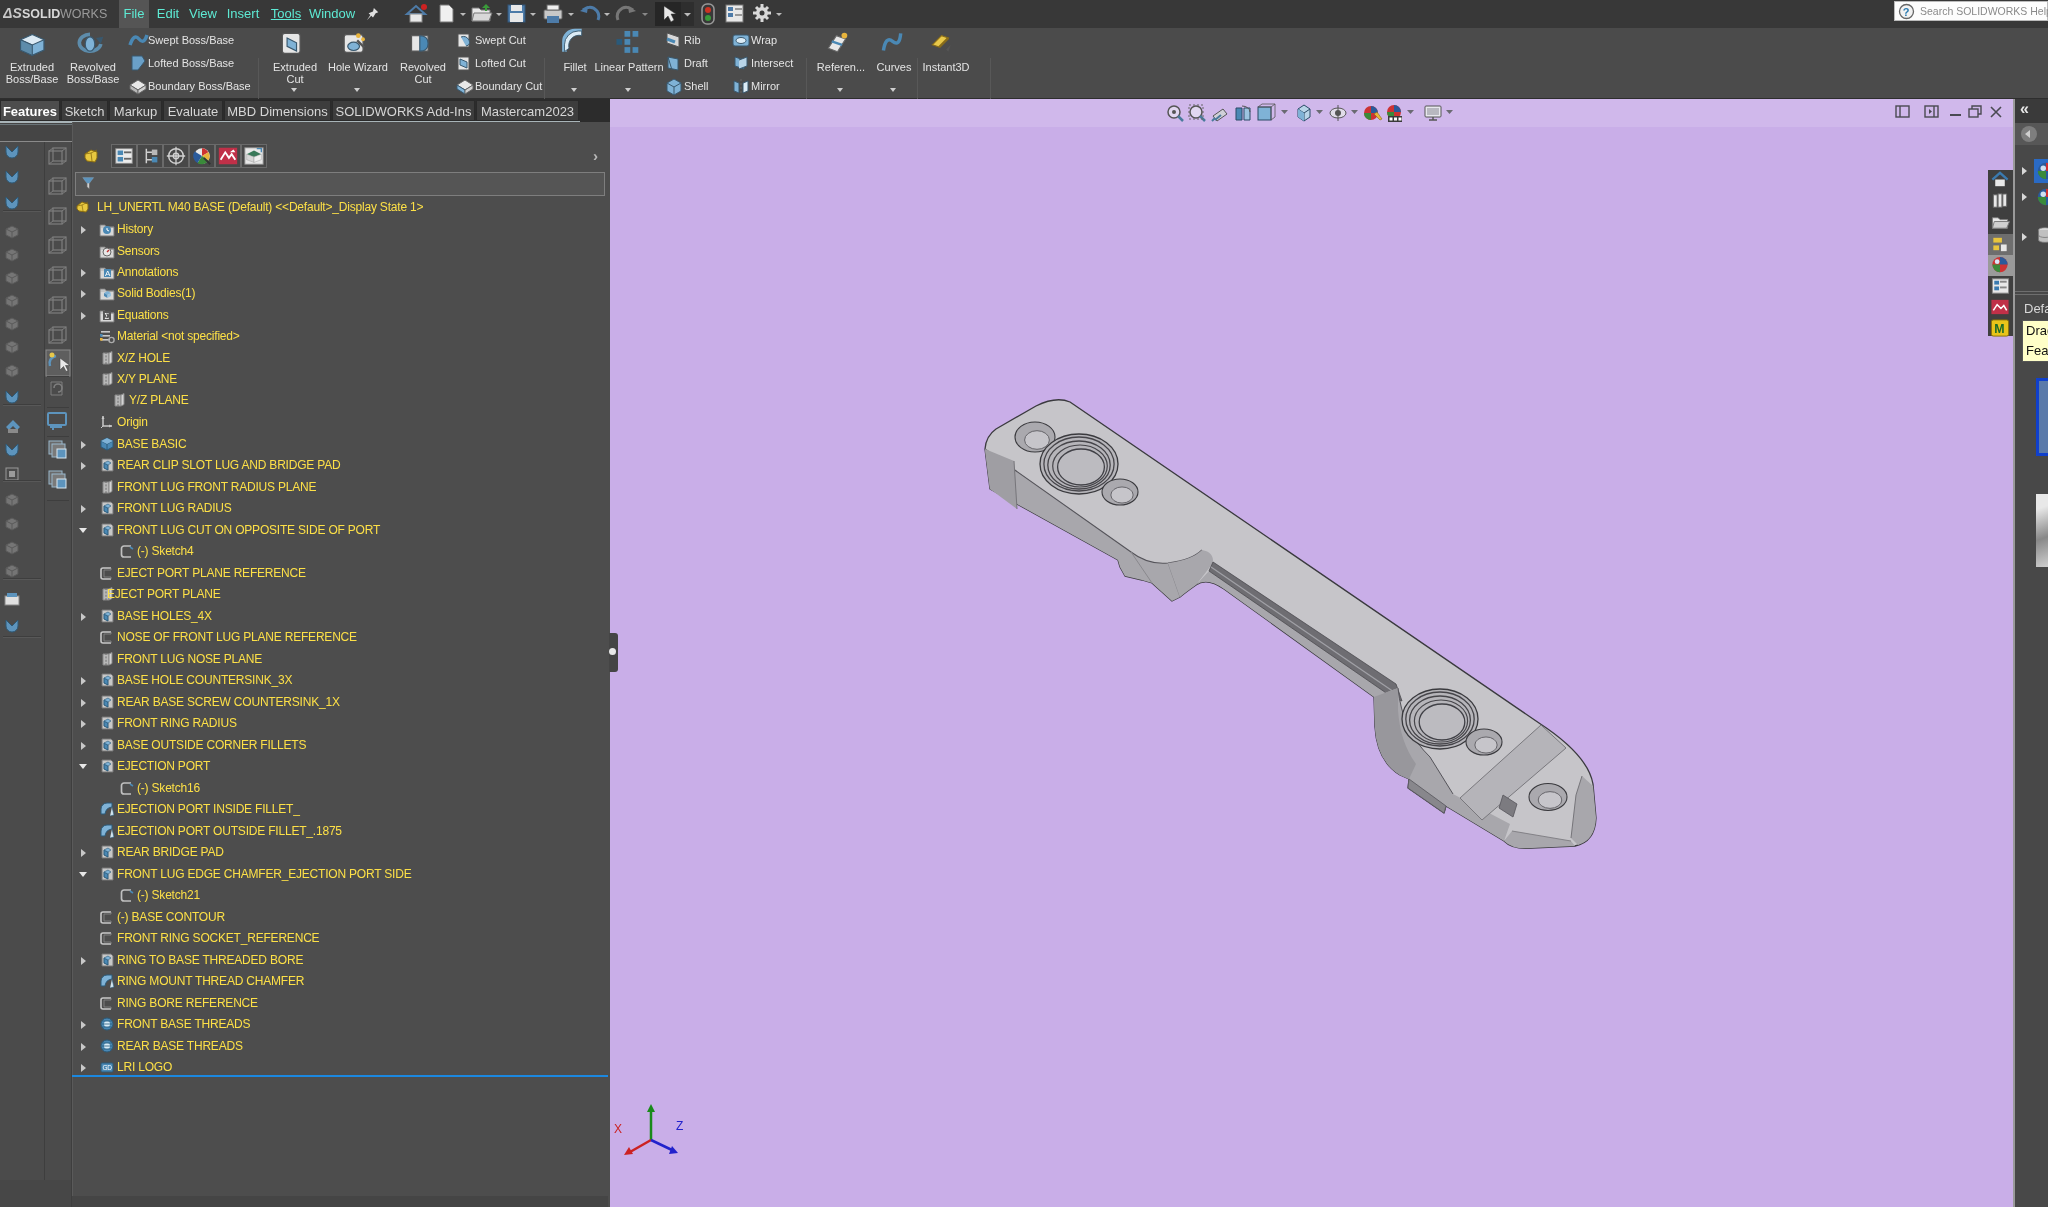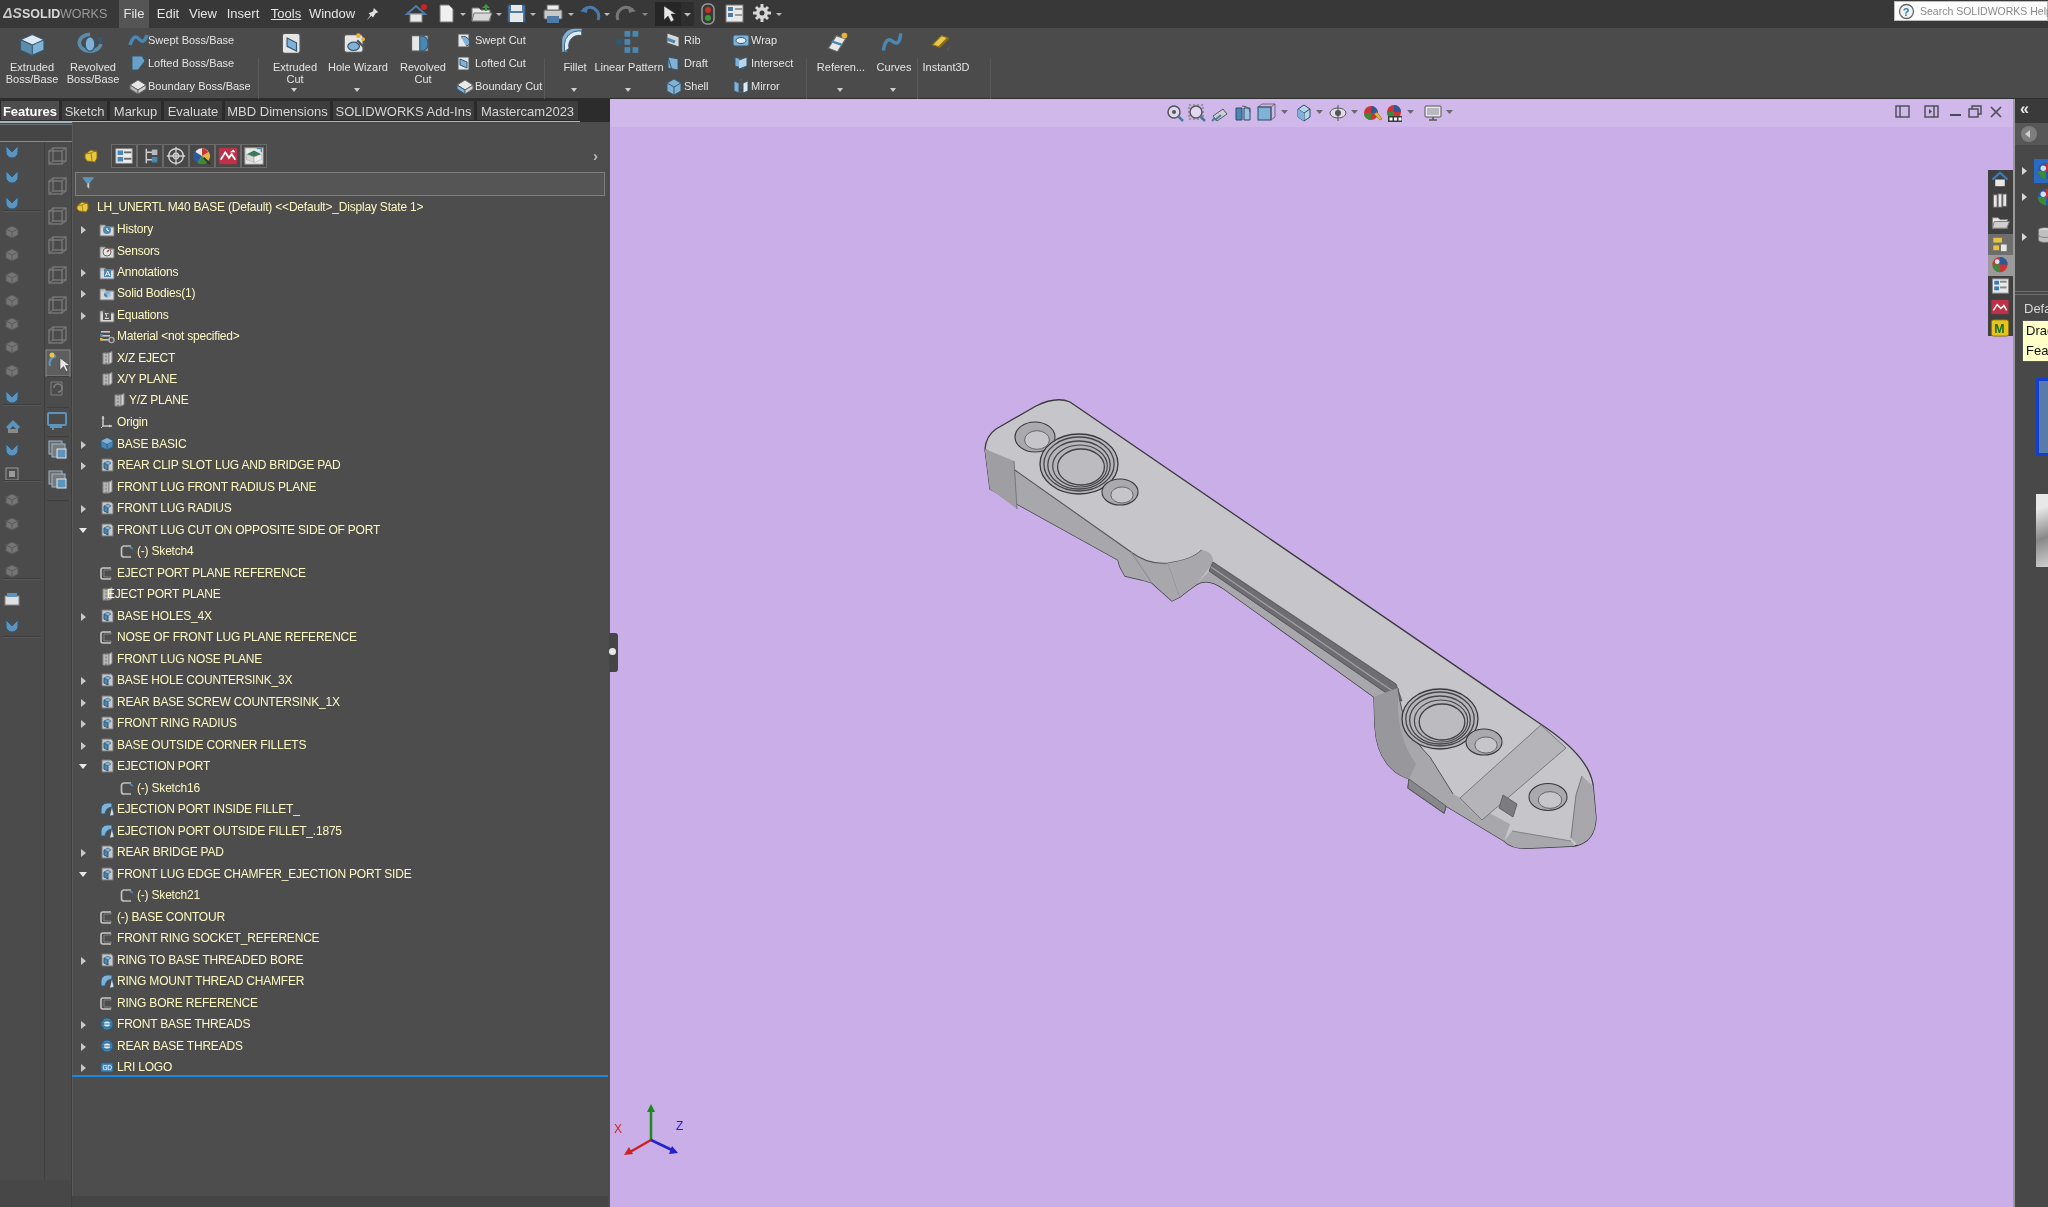--- a/index.html
+++ b/index.html
@@ -7,22 +7,22 @@
 .abs{position:absolute}
 #titlebar{position:absolute;left:0;top:0;width:2048px;height:28px;background:#383838}
 #ribbon{position:absolute;left:0;top:28px;width:2048px;height:71px;background:#4b4b4b;border-bottom:1px solid #2e2e2e}
 #tabrow{position:absolute;left:0;top:99px;width:610px;height:23px;background:#2c2c2c}
 .tab{position:absolute;top:1px;height:21px;background:#3d3d3d;color:#d6d6d6;font-size:13px;
  text-align:center;line-height:21px;border:1px solid #2a2a2a}
 .tab.active{background:#4d4d4d;color:#fff;font-weight:bold}
 #leftcols{position:absolute;left:0;top:122px;width:72px;height:1085px;background:#4b4b4b}
 #tree{position:absolute;left:72px;top:122px;width:538px;height:1085px;background:#4d4d4d;border-left:1px solid #5a5a5a}
 #viewport{position:absolute;left:610px;top:99px;width:1438px;height:1108px;background:#c9aee8}
-.trow{position:absolute;left:0;height:21px;color:#fef9c3;font-size:12px;letter-spacing:-0.2px;line-height:21px;white-space:nowrap}
-.menu{position:absolute;top:0;height:28px;line-height:28px;color:#e5e5e5;font-size:13px;text-align:center}
+.trow{position:absolute;left:0;height:21px;color:#fde047;font-size:12px;letter-spacing:-0.2px;line-height:21px;white-space:nowrap}
+.menu{position:absolute;top:0;height:28px;line-height:28px;color:#5eead4;font-size:13px;text-align:center}
 .rlabel{position:absolute;color:#e4e4e4;font-size:11px;text-align:center;line-height:12px}
 .slabel{position:absolute;color:#e4e4e4;font-size:11px;line-height:12px;white-space:nowrap}
 .rsep{position:absolute;top:30px;height:67px;width:1px;background:#3a3a3a;border-right:1px solid #585858}
 .dd{position:absolute;width:0;height:0;border-left:3.5px solid transparent;border-right:3.5px solid transparent;border-top:4px solid #cfcfcf}
 .tico{position:absolute;width:16px;height:16px}
 .arrow-r{position:absolute;width:0;height:0;border-top:4px solid transparent;border-bottom:4px solid transparent;border-left:5px solid #c8c8c8}
 .arrow-d{position:absolute;width:0;height:0;border-left:4px solid transparent;border-right:4px solid transparent;border-top:5px solid #e8e8e8}
 </style></head><body>
 
 <div id="titlebar">
@@ -541,21 +541,21 @@
       <circle cx="12.5" cy="12" r="2.6" fill="none" stroke="#aaa" stroke-width="1.4"></circle>
     </svg>
     <div class="abs" style="left:117px;top:0">Material &lt;not specified&gt;</div>
   </div>
 <div class="trow" style="top:348px;left:0;width:610px">
     <svg class="tico" style="left:99px;top:2px" viewBox="0 0 16 16">
       <path d="M4 3 h6 v11 h-6 z" fill="#b8b8b8" stroke="#888"></path>
       <path d="M10 3 l3 -1.5 v11 l-3 1.5 z" fill="#d4d4d4" stroke="#888"></path>
       <path d="M7 2 v13" stroke="#666" stroke-dasharray="2 1.4" stroke-width="0.9"></path>
     </svg>
-    <div class="abs" style="left:117px;top:0">X/Z EJECT</div>
+    <div class="abs" style="left:117px;top:0">X/Z HOLE</div>
   </div>
 <div class="trow" style="top:369px;left:0;width:610px">
     <svg class="tico" style="left:99px;top:2px" viewBox="0 0 16 16">
       <path d="M4 3 h6 v11 h-6 z" fill="#b8b8b8" stroke="#888"></path>
       <path d="M10 3 l3 -1.5 v11 l-3 1.5 z" fill="#d4d4d4" stroke="#888"></path>
       <path d="M7 2 v13" stroke="#666" stroke-dasharray="2 1.4" stroke-width="0.9"></path>
     </svg>
     <div class="abs" style="left:117px;top:0">X/Y PLANE</div>
   </div>
 <div class="trow" style="top:390px;left:12px;width:682px">

